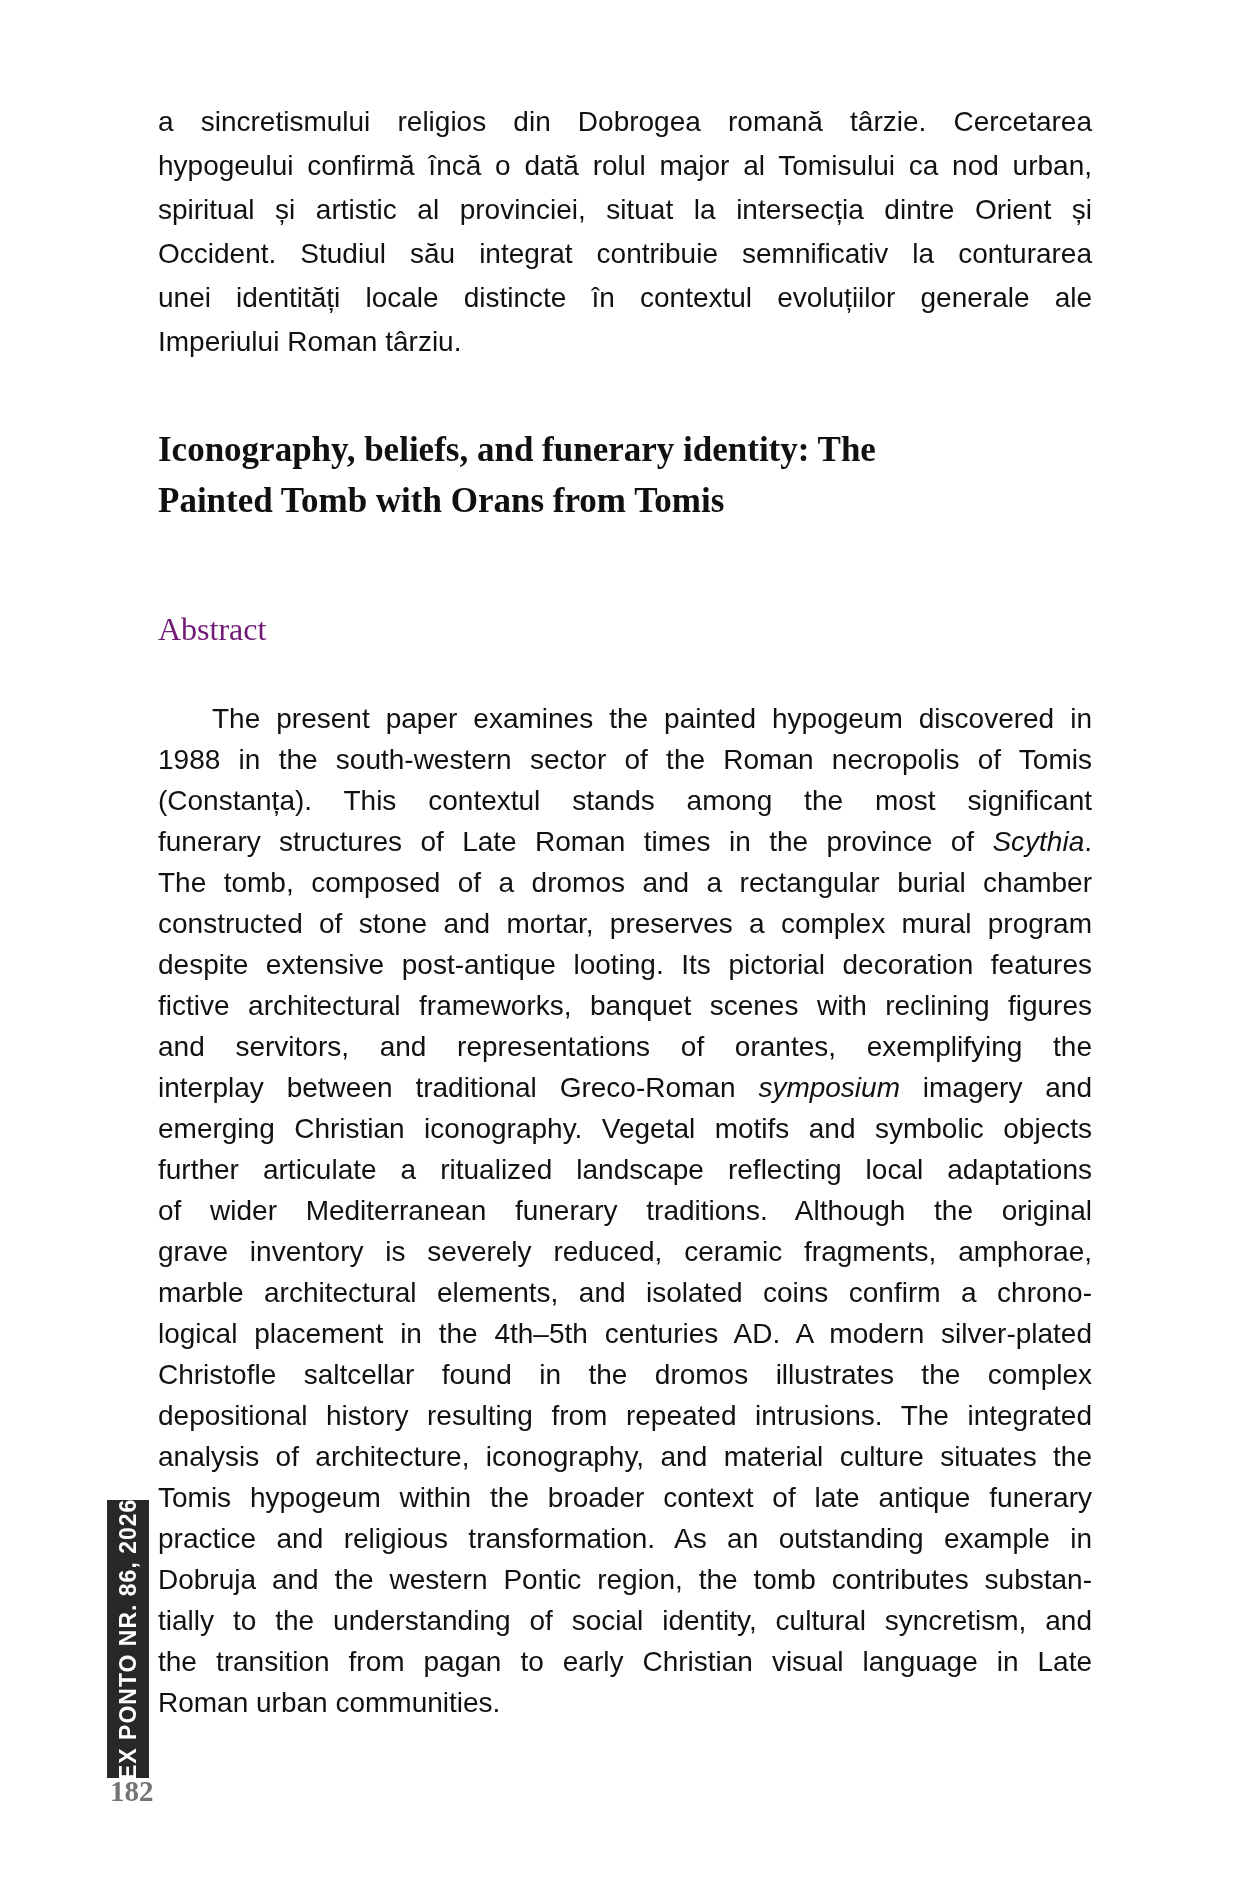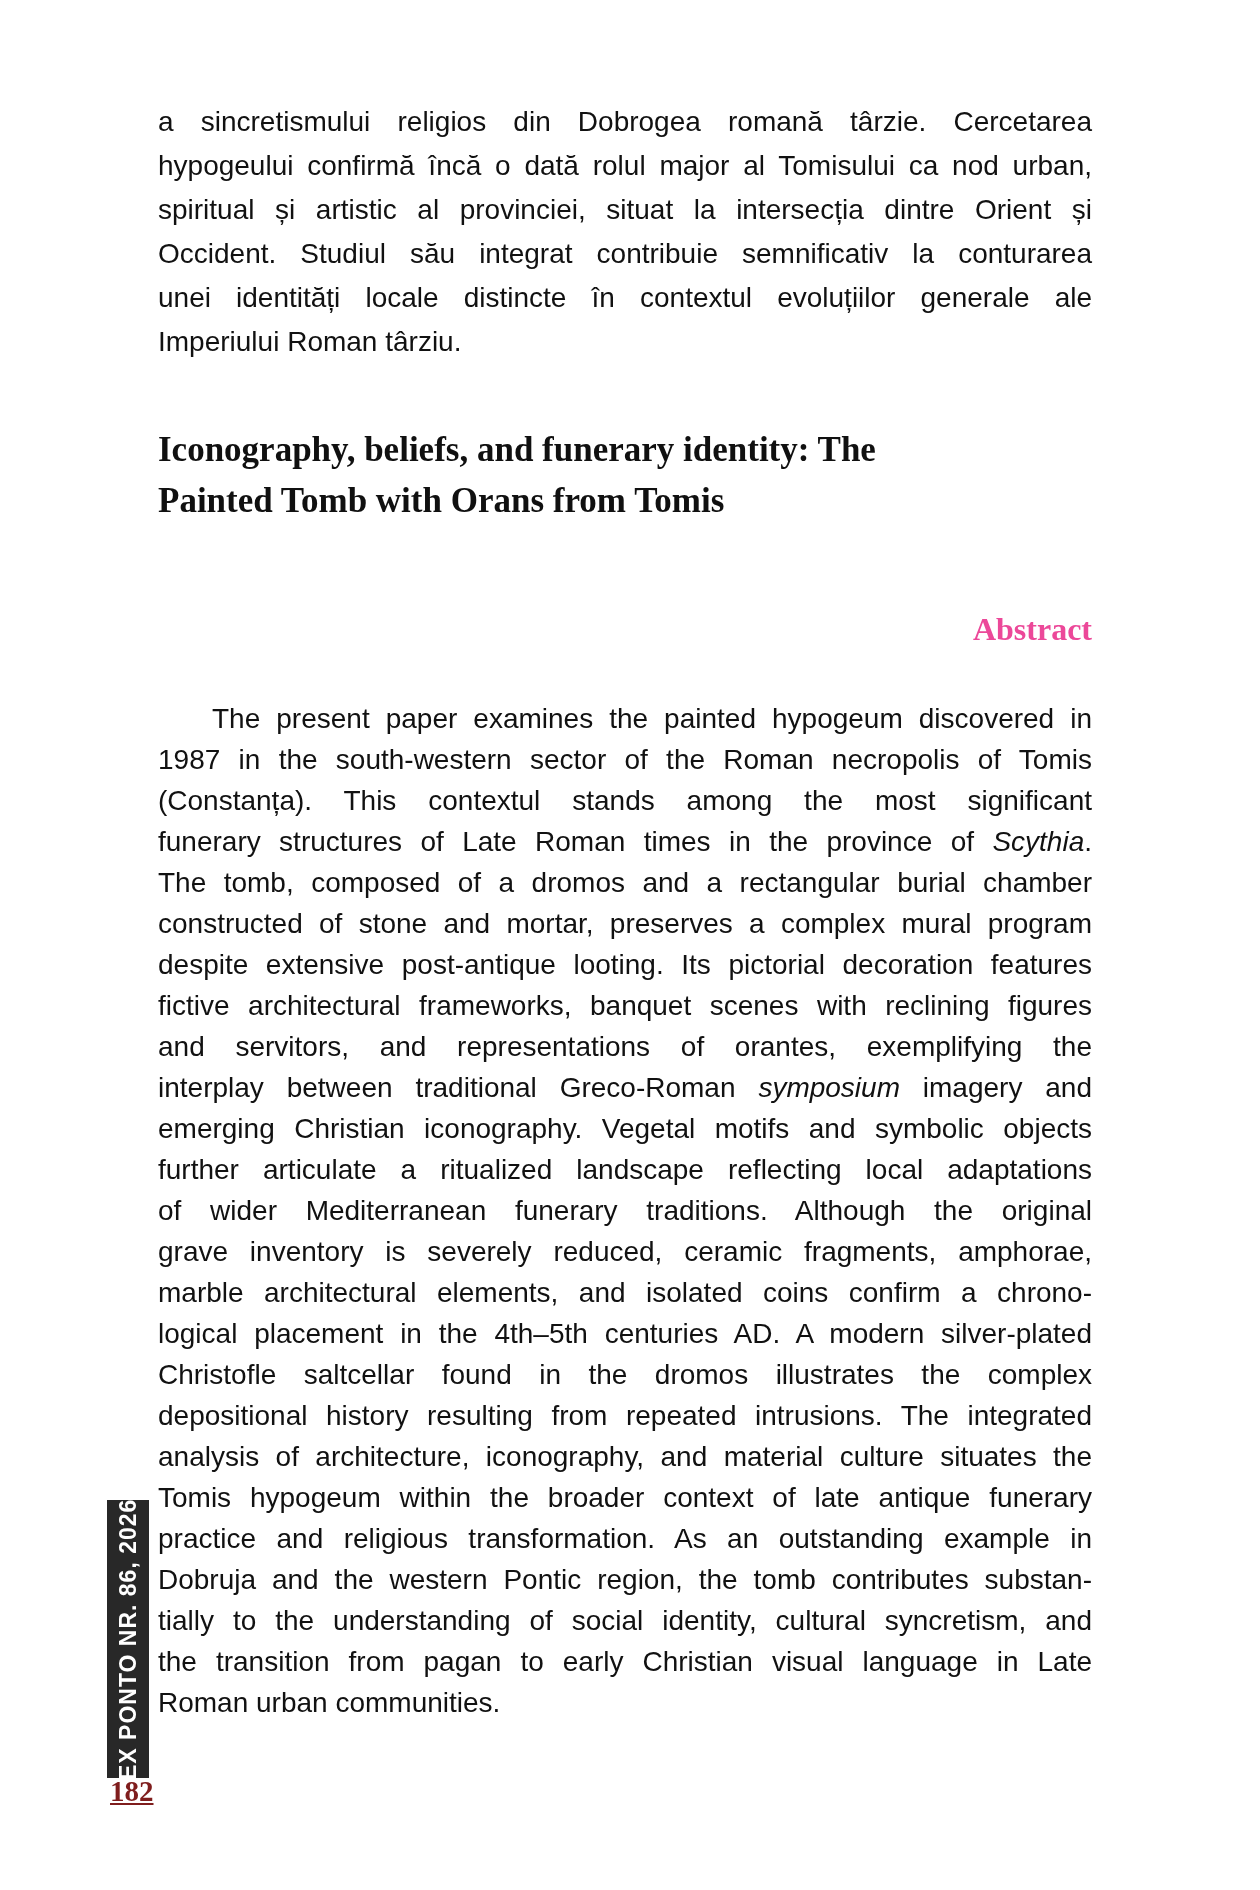--- a/index.html
+++ b/index.html
@@ -37,25 +37,25 @@
     line-height: 51px;
     color: #101010;
   }
   .abstract-heading {
     position: absolute;
     left: 158px;
     top: 609px;
     width: 934px;
     margin: 0;
     font-family: "Liberation Serif", serif;
-    font-weight: bold;
+    font-weight: normal;
     font-size: 32px;
     line-height: 40px;
-    text-align: right;
-    color: #ec4899;
+    text-align: left;
+    color: #701a75;
   }
   .spine {
     position: absolute;
     left: 107px;
     top: 1500px;
     width: 42px;
     height: 278px;
     background: #282828;
     color: #ffffff;
     display: flex;
@@ -70,22 +70,21 @@
     white-space: nowrap;
   }
   .page-number {
     position: absolute;
     left: 110px;
     top: 1776px;
     font-family: "Liberation Serif", serif;
     font-weight: bold;
     font-size: 29px;
     line-height: 30px;
-    color: #7f1d1d;
-    text-decoration: underline;
+    color: #737373;
   }
 </style>
 </head>
 <body>
 
 <div class="page">
 
   <section class="para intro">
       <div class="jline"><span>a sincretismului religios din Dobrogea romană târzie. Cercetarea</span></div>
       <div class="jline"><span>hypogeului confirmă încă o dată rolul major al Tomisului ca nod urban,</span></div>
@@ -97,21 +96,21 @@
 
   <h1 class="title">
     <div>Iconography, beliefs, and funerary identity: The</div>
     <div>Painted Tomb with Orans from Tomis</div>
   </h1>
 
   <h2 class="abstract-heading">Abstract</h2>
 
   <section class="para abstract indent-first">
       <div class="jline"><span>The present paper examines the painted hypogeum discovered in</span></div>
-      <div class="jline"><span>1987 in the south-western sector of the Roman necropolis of Tomis</span></div>
+      <div class="jline"><span>1988 in the south-western sector of the Roman necropolis of Tomis</span></div>
       <div class="jline"><span>(Constanța). This contextul stands among the most significant</span></div>
       <div class="jline"><span>funerary structures of Late Roman times in the province of </span><span class="it">Scythia</span><span>.</span></div>
       <div class="jline"><span>The tomb, composed of a dromos and a rectangular burial chamber</span></div>
       <div class="jline"><span>constructed of stone and mortar, preserves a complex mural program</span></div>
       <div class="jline"><span>despite extensive post-antique looting. Its pictorial decoration features</span></div>
       <div class="jline"><span>fictive architectural frameworks, banquet scenes with reclining figures</span></div>
       <div class="jline"><span>and servitors, and representations of orantes, exemplifying the</span></div>
       <div class="jline"><span>interplay between traditional Greco-Roman </span><span class="it">symposium</span><span> imagery and</span></div>
       <div class="jline"><span>emerging Christian iconography. Vegetal motifs and symbolic objects</span></div>
       <div class="jline"><span>further articulate a ritualized landscape reflecting local adaptations</span></div>

